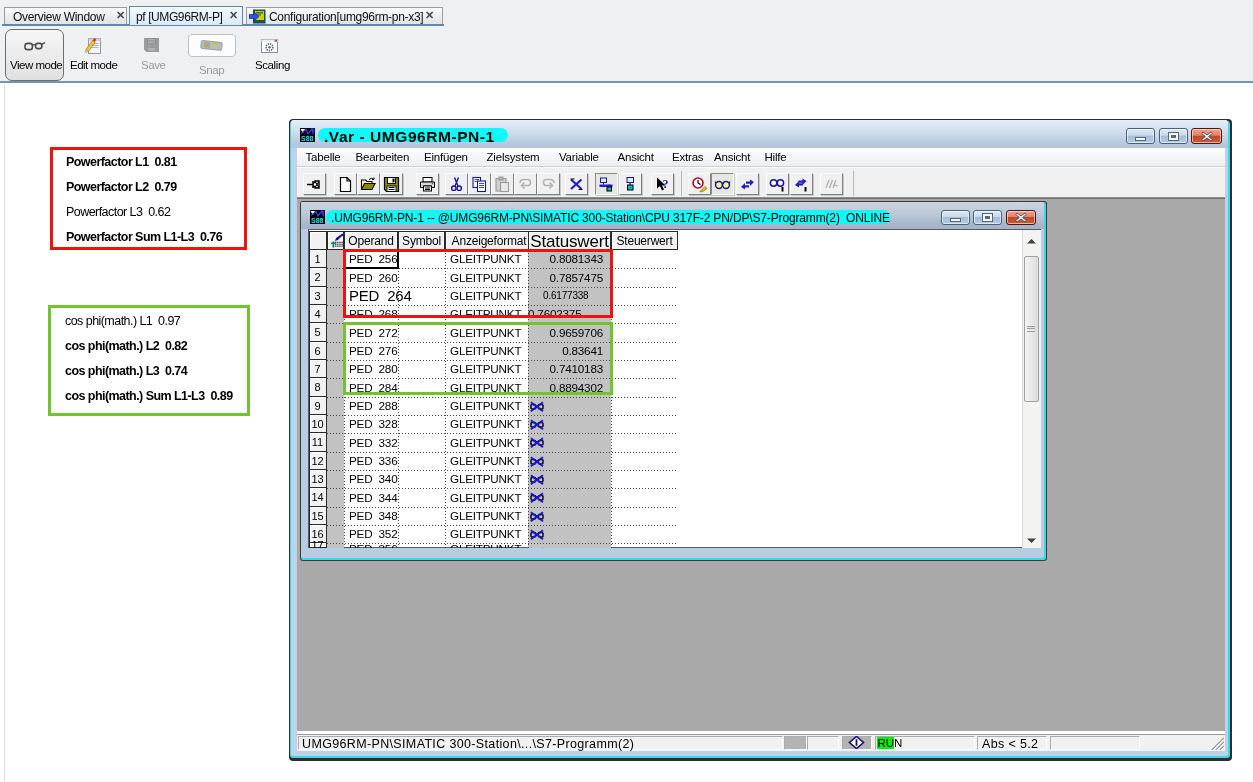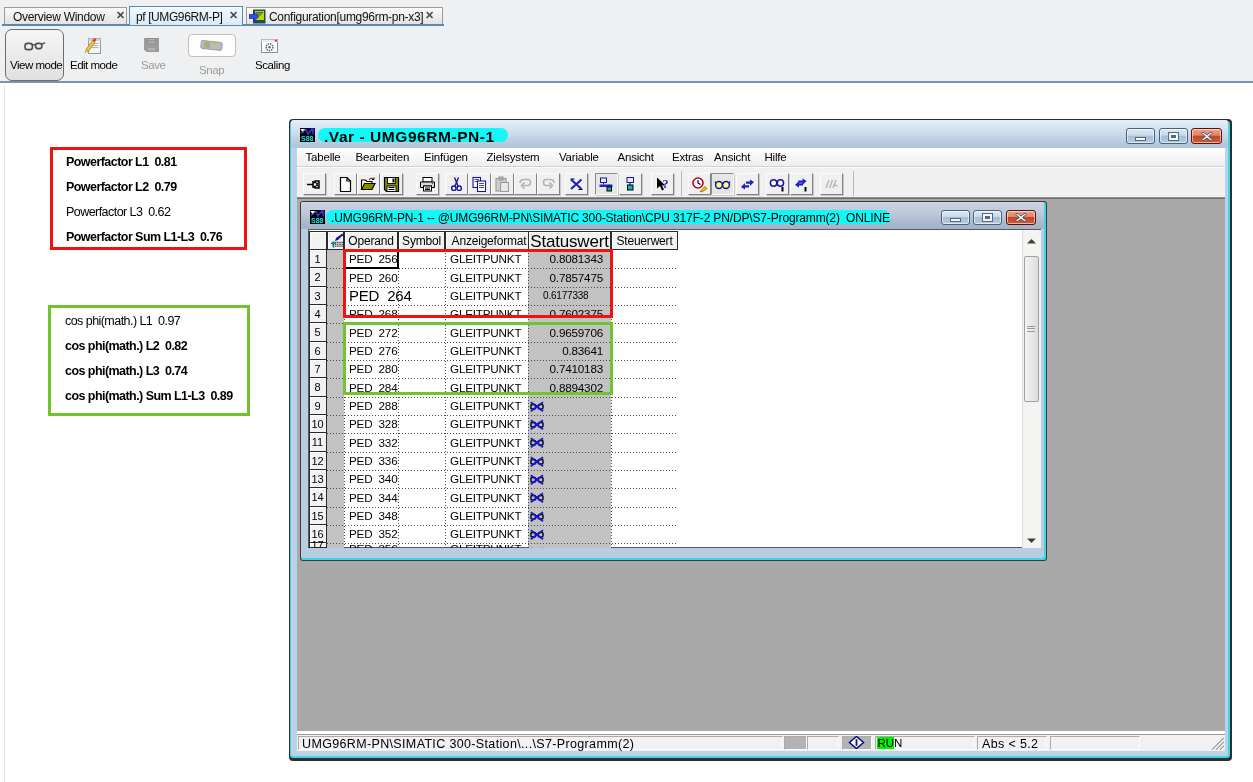--- a/index.html
+++ b/index.html
@@ -361,21 +361,21 @@
 <div class="ab" style="left:141.5px;top:20.5px;height:18px;line-height:18px;font-size:11.7px;letter-spacing:-0.2px;color:#000">GLEITPUNKT</div>
 <div class="ab" style="left:219.5px;width:75.0px;text-align:right;top:20.5px;height:18px;line-height:18px;font-size:11.7px;letter-spacing:-0.2px;color:#000">0.8081343</div>
 <div class="ab" style="left:40.5px;top:38.5px;height:19px;line-height:19px;font-size:11.7px;letter-spacing:-0.2px;color:#000">PED&nbsp; 260</div>
 <div class="ab" style="left:141.5px;top:38.5px;height:19px;line-height:19px;font-size:11.7px;letter-spacing:-0.2px;color:#000">GLEITPUNKT</div>
 <div class="ab" style="left:219.5px;width:75.0px;text-align:right;top:38.5px;height:19px;line-height:19px;font-size:11.7px;letter-spacing:-0.2px;color:#000">0.7857475</div>
 <div class="ab" style="left:40.5px;top:57.5px;height:18px;line-height:18px;font-size:15px;letter-spacing:-0.2px;color:#000">PED&nbsp; 264</div>
 <div class="ab" style="left:141.5px;top:57.5px;height:18px;line-height:18px;font-size:11.7px;letter-spacing:-0.2px;color:#000">GLEITPUNKT</div>
 <div class="ab" style="left:205px;width:75.0px;text-align:right;top:57.5px;height:18px;line-height:18px;font-size:10px;letter-spacing:-0.2px;color:#000">0.6177338</div>
 <div class="ab" style="left:40.5px;top:75.5px;height:18px;line-height:18px;font-size:11.7px;letter-spacing:-0.2px;color:#000">PED&nbsp; 268</div>
 <div class="ab" style="left:141.5px;top:75.5px;height:18px;line-height:18px;font-size:11.7px;letter-spacing:-0.2px;color:#000">GLEITPUNKT</div>
-<div class="ab" style="left:219.5px;width:75.0px;text-align:right;top:75.5px;height:18px;line-height:18px;font-size:11.7px;letter-spacing:-0.2px;color:#000">0.7602375</div>
+<div class="ab" style="left:219.5px;width:75.0px;text-align:left;top:75.5px;height:18px;line-height:18px;font-size:11.7px;letter-spacing:-0.2px;color:#000">0.7602375</div>
 <div class="ab" style="left:40.5px;top:93.5px;height:19px;line-height:19px;font-size:11.7px;letter-spacing:-0.2px;color:#000">PED&nbsp; 272</div>
 <div class="ab" style="left:141.5px;top:93.5px;height:19px;line-height:19px;font-size:11.7px;letter-spacing:-0.2px;color:#000">GLEITPUNKT</div>
 <div class="ab" style="left:219.5px;width:75.0px;text-align:right;top:93.5px;height:19px;line-height:19px;font-size:11.7px;letter-spacing:-0.2px;color:#000">0.9659706</div>
 <div class="ab" style="left:40.5px;top:112.5px;height:18px;line-height:18px;font-size:11.7px;letter-spacing:-0.2px;color:#000">PED&nbsp; 276</div>
 <div class="ab" style="left:141.5px;top:112.5px;height:18px;line-height:18px;font-size:11.7px;letter-spacing:-0.2px;color:#000">GLEITPUNKT</div>
 <div class="ab" style="left:219.5px;width:75.0px;text-align:right;top:112.5px;height:18px;line-height:18px;font-size:11.7px;letter-spacing:-0.2px;color:#000">0.83641</div>
 <div class="ab" style="left:40.5px;top:130.5px;height:18px;line-height:18px;font-size:11.7px;letter-spacing:-0.2px;color:#000">PED&nbsp; 280</div>
 <div class="ab" style="left:141.5px;top:130.5px;height:18px;line-height:18px;font-size:11.7px;letter-spacing:-0.2px;color:#000">GLEITPUNKT</div>
 <div class="ab" style="left:219.5px;width:75.0px;text-align:right;top:130.5px;height:18px;line-height:18px;font-size:11.7px;letter-spacing:-0.2px;color:#000">0.7410183</div>
 <div class="ab" style="left:40.5px;top:148.5px;height:19px;line-height:19px;font-size:11.7px;letter-spacing:-0.2px;color:#000">PED&nbsp; 284</div>

